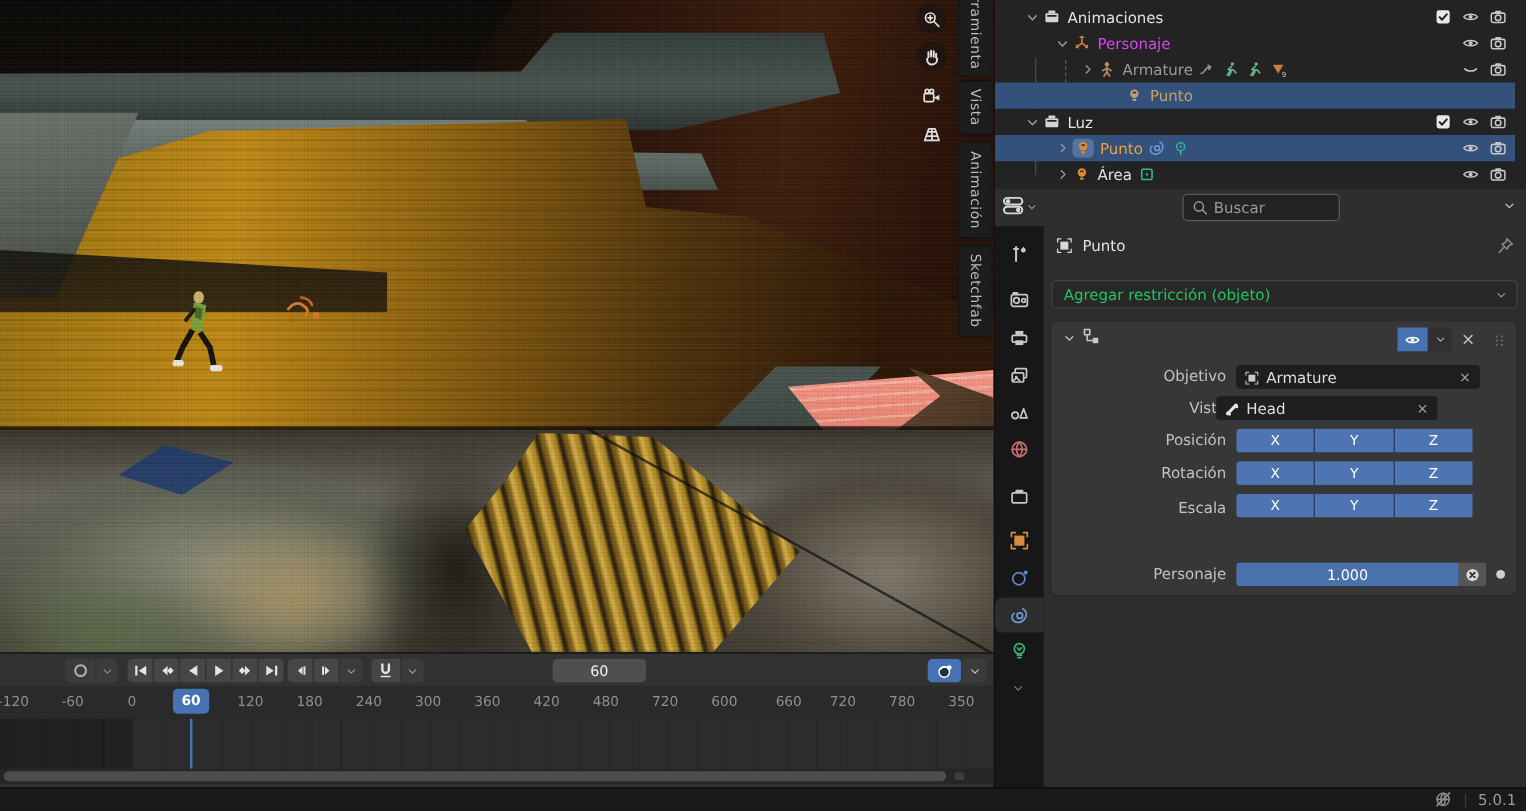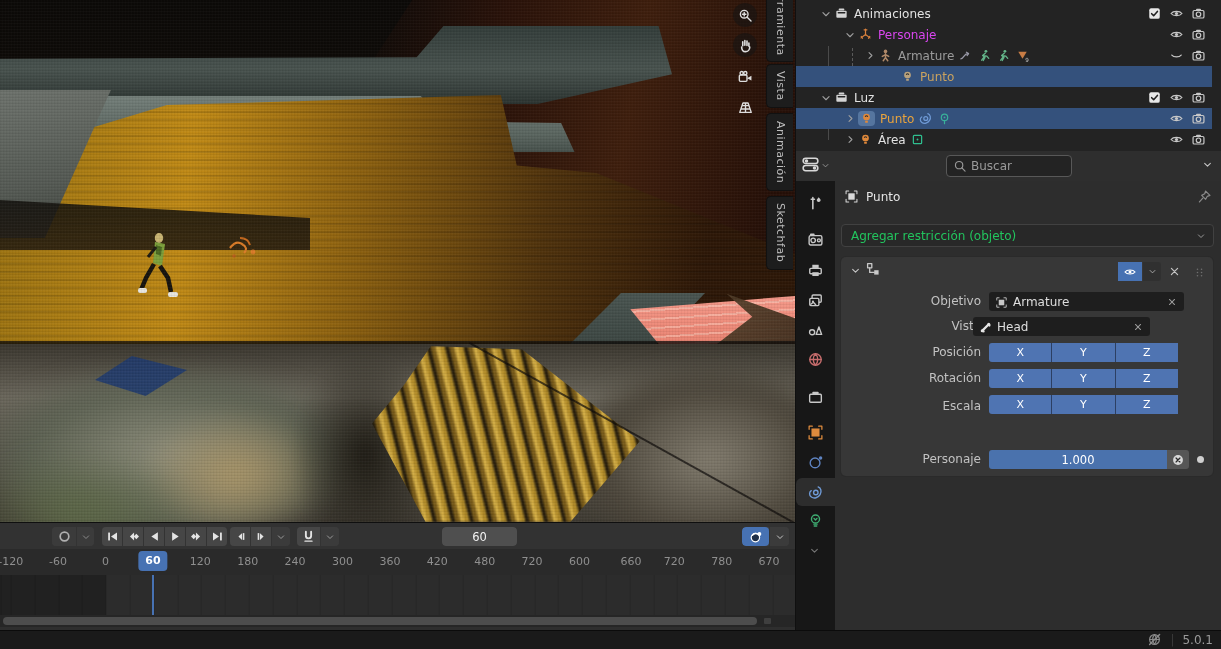--- a/index.html
+++ b/index.html
@@ -308,21 +308,21 @@
         <span class="tick" style="left:295.1px">240</span>
         <span class="tick" style="left:342.5px">300</span>
         <span class="tick" style="left:389.90000000000003px">360</span>
         <span class="tick" style="left:437.3px">420</span>
         <span class="tick" style="left:484.70000000000005px">480</span>
         <span class="tick" style="left:532.1px">720</span>
         <span class="tick" style="left:579.5px">600</span>
         <span class="tick" style="left:631px">660</span>
         <span class="tick" style="left:674.3000000000001px">720</span>
         <span class="tick" style="left:721.7px">780</span>
-        <span class="tick" style="left:769.1px">670</span>
+        <span class="tick" style="left:769.1px">350</span>
         <div id="playhead-label" style="left:152.9px">60</div>
       </div>
     <div id="track"></div>
     <div id="prerange"></div>
     <div id="playhead-line" style="left: 152.9px;"></div>
     <div id="tl-scroll">
       <div id="tl-thumb"></div>
       <div id="tl-grip"></div>
     </div>
   </div>

